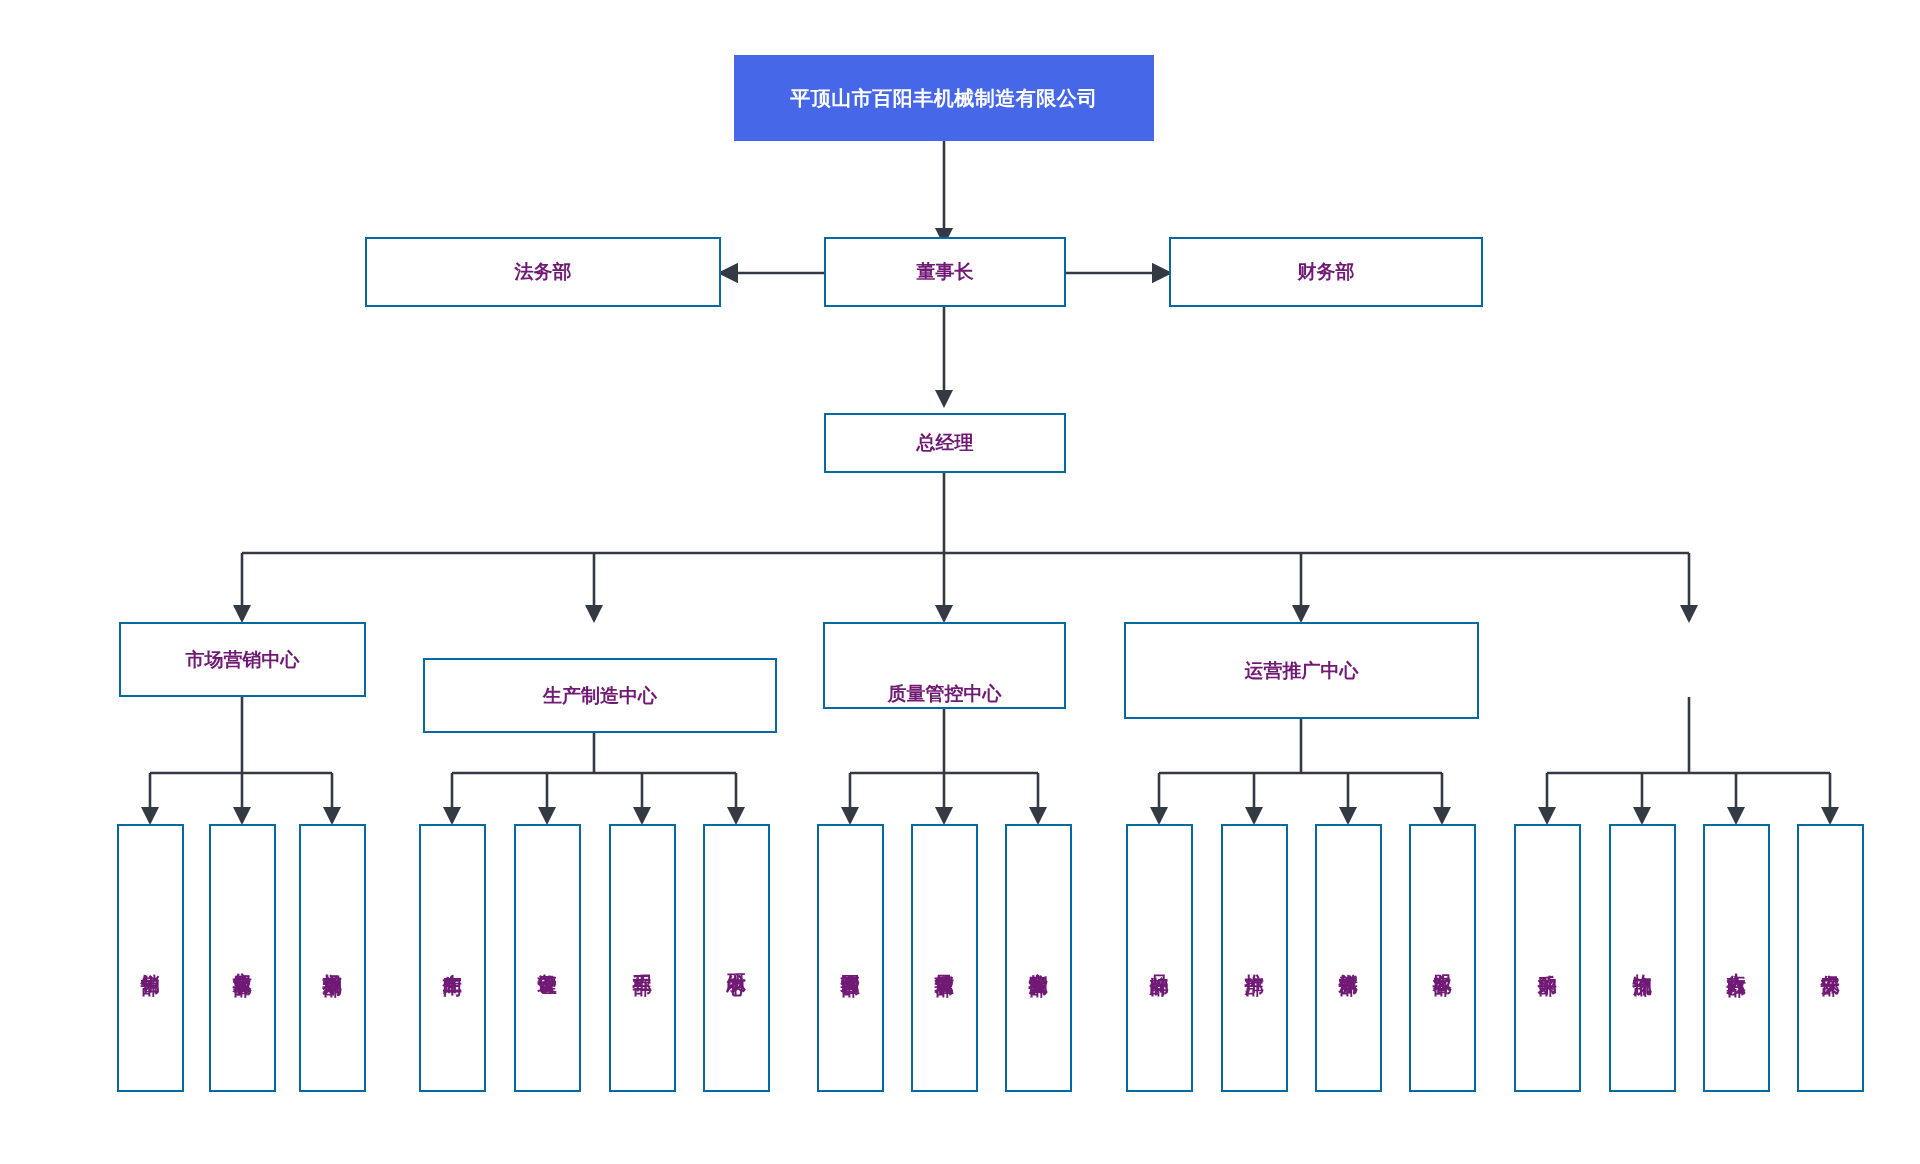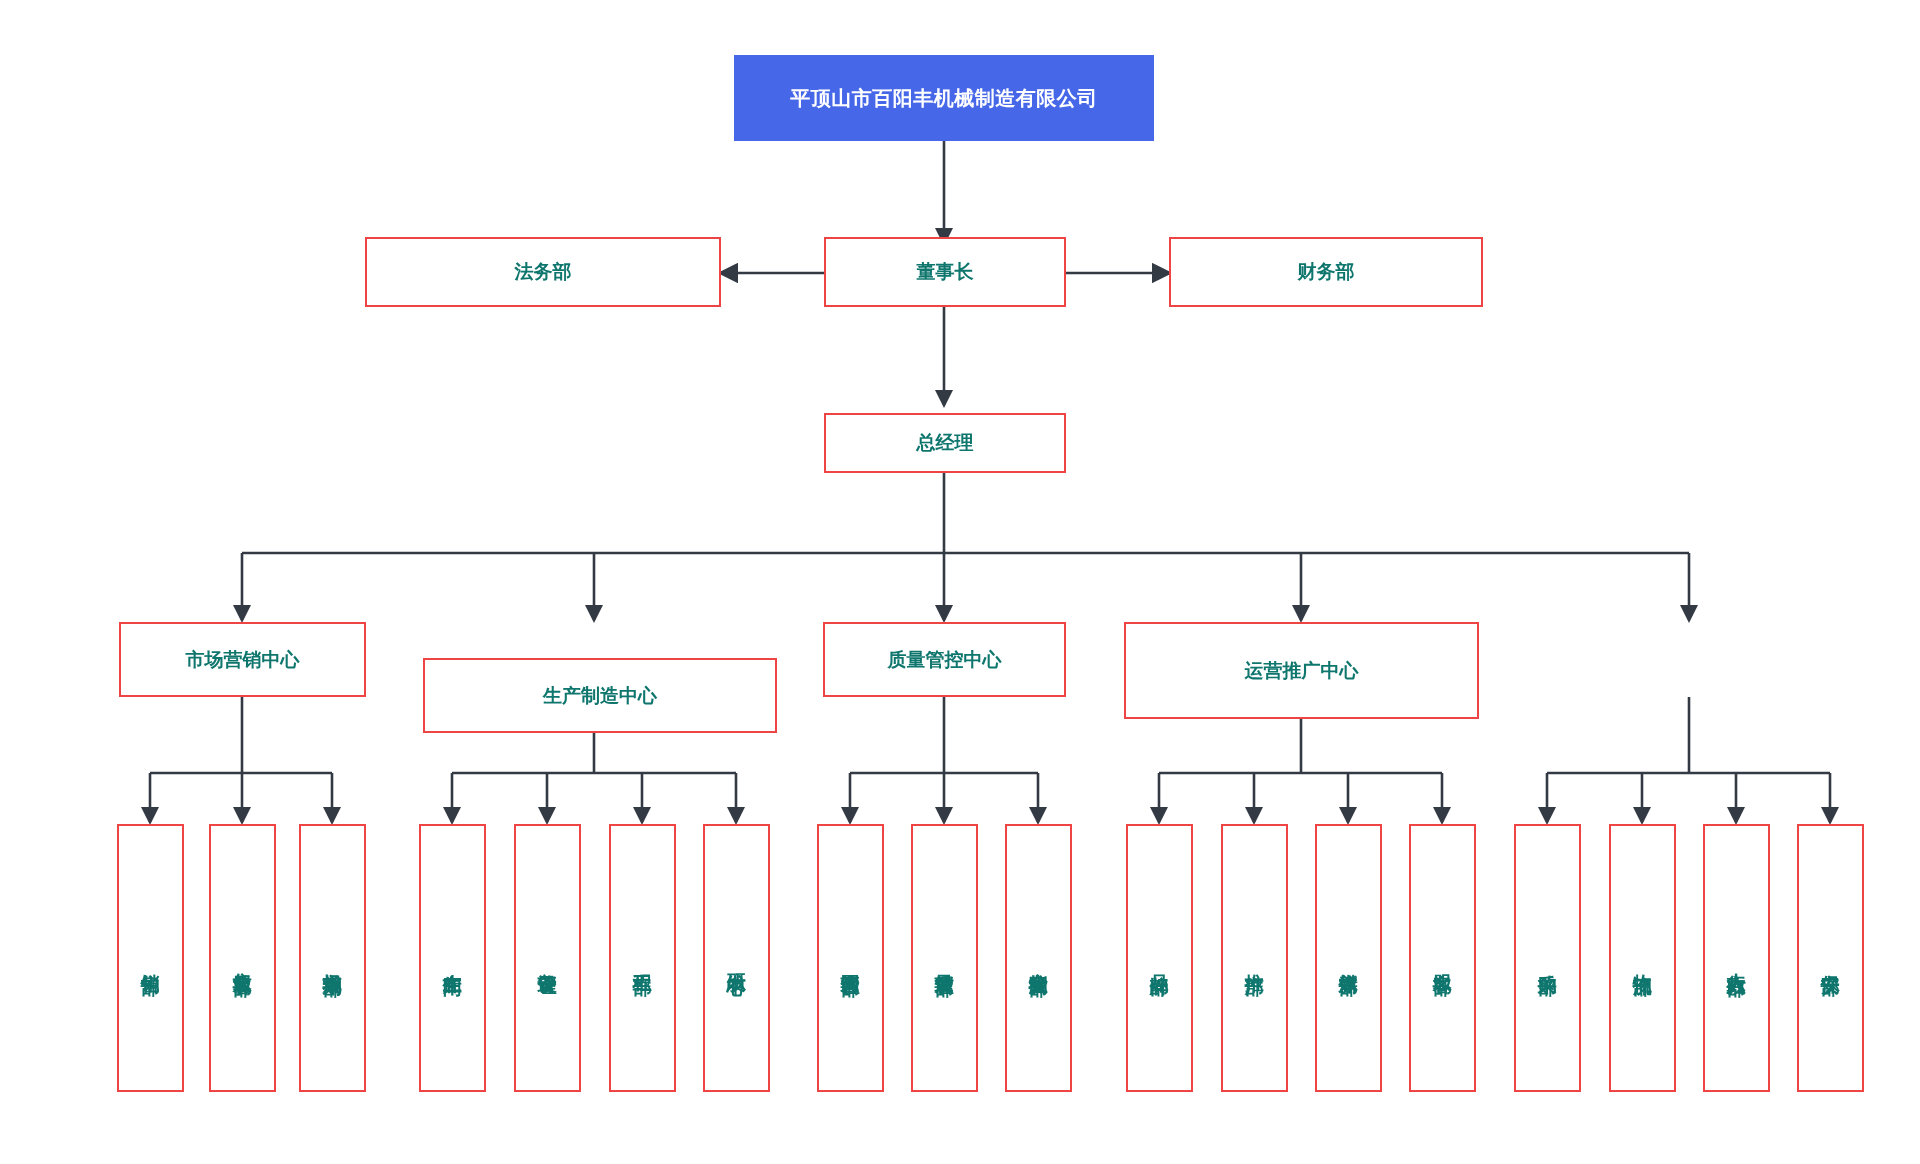--- a/index.html
+++ b/index.html
@@ -19,26 +19,26 @@
   #wires{
     position:absolute;
     left:0; top:0;
     width:1920px; height:1164px;
     pointer-events:none;
   }
   .node{
     position:absolute;
     box-sizing:border-box;
     background:#ffffff;
-    border:2px solid #ef4444;
+    border:2px solid #0369a1;
     display:flex;
     align-items:center;
     justify-content:center;
     text-align:center;
-    color:#0f766e;
+    color:#701a75;
   }
   .node.root{
     background:#4667e8;
     border:none;
     color:#ffffff;
     font-weight:bold;
     font-size:20px;
     letter-spacing:.5px;
   }
   .node.lvl2{ font-size:19px; font-weight:bold; }
@@ -146,21 +146,21 @@
   <div class="node center" style="left:95px;top:622px;width:247px;height:75px;">
     <span>市场营销中心</span>
   </div>
 
   <div class="node lvl3" style="left:800px;top:413px;width:242px;height:60px;">
     <span>总经理</span>
   </div>
   <div class="node center" style="left:399px;top:658px;width:354px;height:75px;">
     <span>生产制造中心</span>
   </div>
-  <div class="node center" style="left:799px;top:622px;width:243px;height:75px;">
+  <div class="node center" style="left:799px;top:622px;width:243px;height:87px;align-items:flex-end;">
     <span>质量管控中心</span>
   </div>
   <div class="node center" style="left:1100px;top:622px;width:355px;height:97px;">
     <span>运营推广中心</span>
   </div>
 
   <div class="node leaf" style="left:93px;top:824px;width:67px;height:268px;">
     <span class="vtxt">销售部</span>
   </div>
   <div class="node leaf" style="left:185px;top:824px;width:67px;height:268px;">

